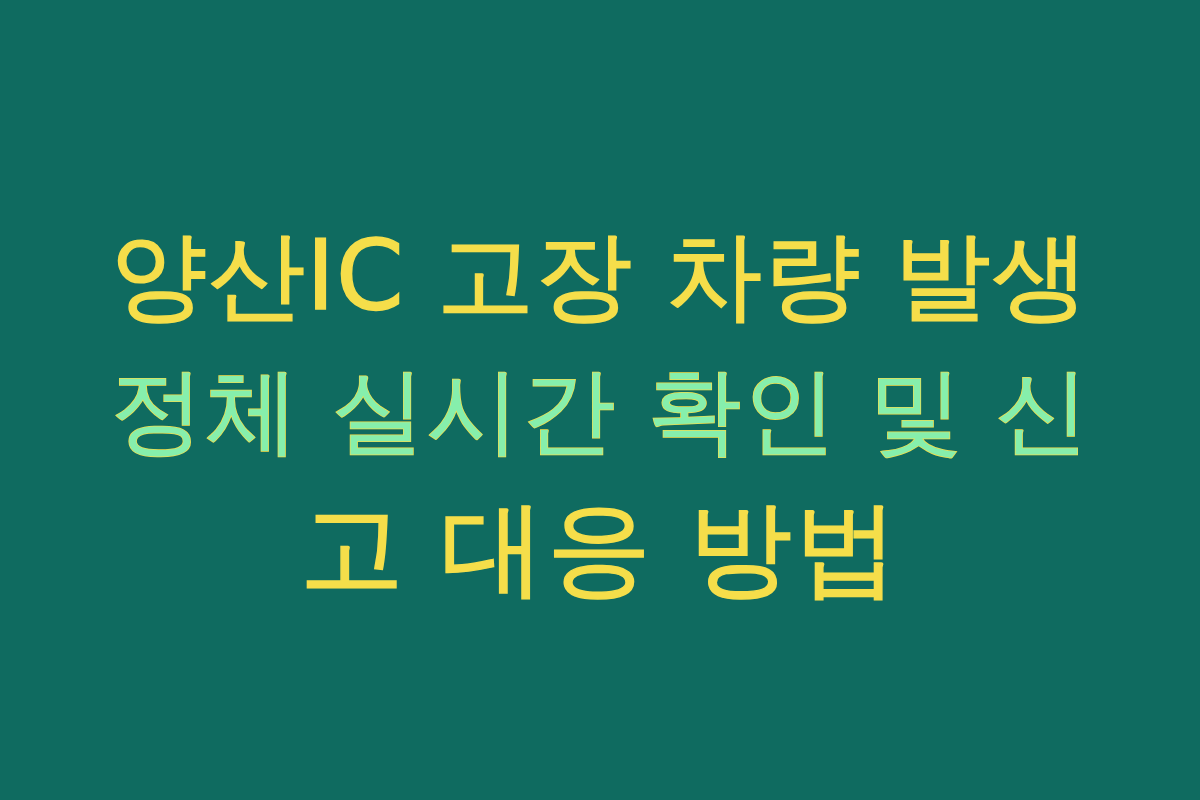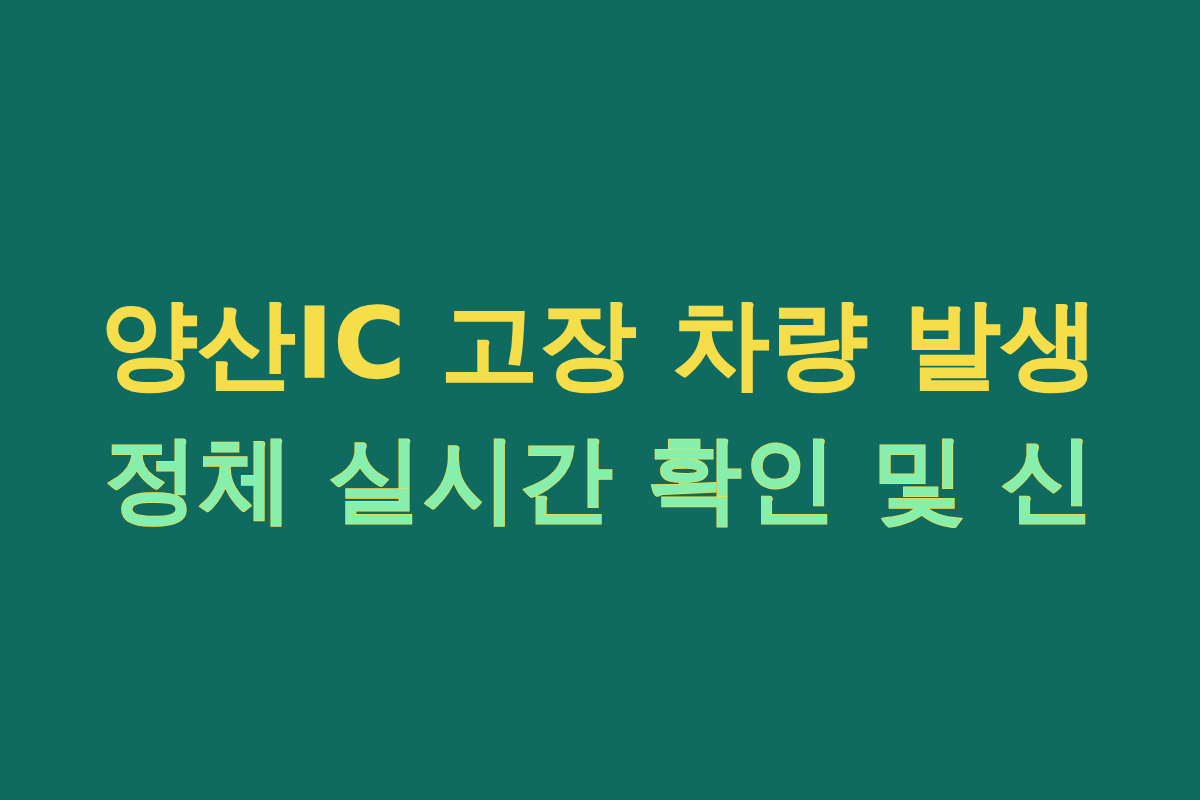--- a/index.html
+++ b/index.html
@@ -32,21 +32,21 @@
     
     margin-top: 24px;
   }
 
   .headline-line {
     display: block;
     color: #f5de4a;
     font-family: "DejaVu Sans", "Liberation Sans", sans-serif;
     font-size: 104px;
     line-height: 136px;
-    font-weight: 700;
+    font-weight: 400;
     letter-spacing: 0.012em;
     white-space: nowrap;
     
     -webkit-text-stroke: 1.5px #f5de4a;
     paint-order: stroke fill;
     text-rendering: geometricPrecision;
   }
 
   .headline-line.line-3 {
     letter-spacing: 0.02em;
@@ -56,15 +56,16 @@
 <body>
 
 <div id="thumbnail-card" style="background: rgb(15, 107, 96);">
 
   <div id="headline-block">
 
     <span class="headline-line line-1" style="color: rgb(245, 222, 74); -webkit-text-stroke-color: rgb(245, 222, 74); font-size: 97px;">양산IC 고장 차량 발생</span>
 
     <span class="headline-line line-2" style="color: #86efac; -webkit-text-stroke-color: rgb(245, 222, 74); font-size: 94px;">정체 실시간 확인 및 신</span>
 
+    <span class="headline-line line-3" style="color: rgb(245, 222, 74); -webkit-text-stroke-color: rgb(245, 222, 74);">고 대응 방법</span>
 
   </div>
 </div>
 
 </body></html>

